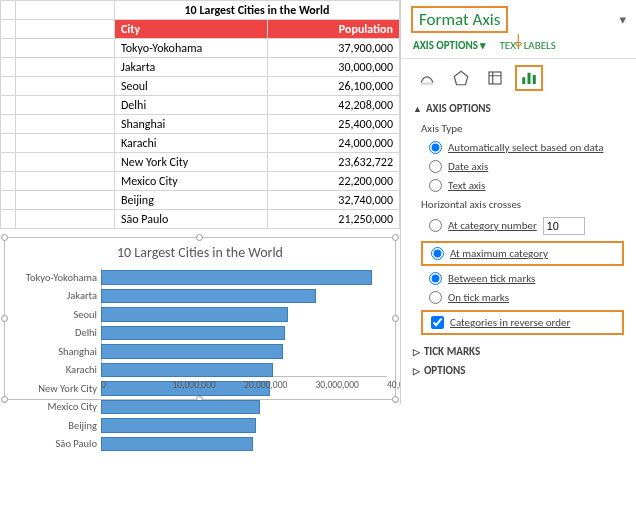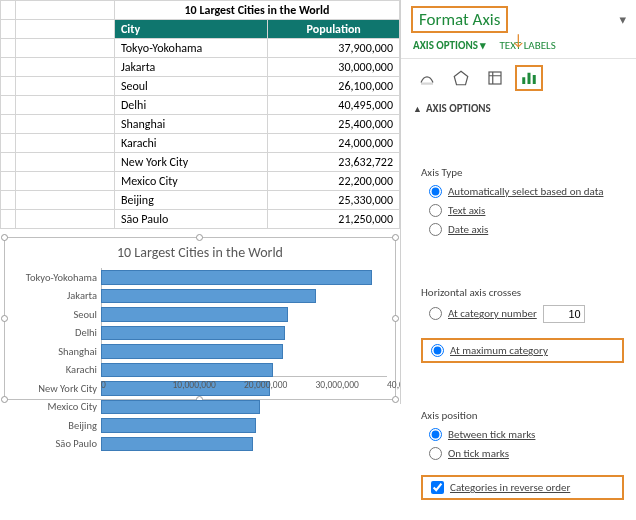--- a/index.html
+++ b/index.html
@@ -7,21 +7,21 @@
   .main { display: flex; width: 636px; height: 404px; }
   .left { width: 400px; display: flex; flex-direction: column; }
   .right { width: 236px; border-left: 1px solid #d0d0d0; background: #fff; padding: 0; position: relative; }
 
   
   .sheet { border-collapse: collapse; width: 100%; }
   .sheet td, .sheet th { border: 1px solid #d4d4d4; padding: 1px 6px; height: 19px; font-size: 12px; }
   .sheet .rowhead { width: 14px; background: #fff; }
   .sheet .blankcol { width: 90px; }
   .sheet .title-row td.title { font-weight: bold; text-align: center; background: #fff; }
-  .sheet .header td { background: #0f766e; color: #fff; font-weight: bold; }
+  .sheet .header td { background: #ef4444; color: #fff; font-weight: bold; }
   .sheet .city { width: 140px; }
   .sheet .pop { width: 120px; text-align: right; }
 
   
   .chart-wrap { margin: 8px 4px 4px 4px; border: 1px solid #bfbfbf; background: #fff; height: 258px; position: relative; }
   .chart-wrap .handle { position: absolute; width: 7px; height: 7px; background: #fff; border: 1px solid #999; border-radius: 50%; }
   .chart-wrap .h-tl { top:-4px; left:-4px;} .chart-wrap .h-tr{top:-4px;right:-4px;} .chart-wrap .h-bl{bottom:-4px;left:-4px;} .chart-wrap .h-br{bottom:-4px;right:-4px;}
   .chart-wrap .h-tm{top:-4px;left:calc(50% - 4px);} .chart-wrap .h-bm{bottom:-4px;left:calc(50% - 4px);} .chart-wrap .h-ml{top:calc(50% - 4px);left:-4px;} .chart-wrap .h-mr{top:calc(50% - 4px);right:-4px;}
   .chart-title { text-align: center; font-size: 14px; color: #595959; padding: 6px 0 4px; }
   .chart-plot { position: absolute; left: 6px; right: 8px; top: 30px; bottom: 22px; }
@@ -41,45 +41,45 @@
   .tabs { display:flex; gap:14px; padding:4px 12px 6px; border-bottom:1px solid #e2e2e2; }
   .tab { font-size: 11px; color:#1e8a3b; display:flex; align-items:center; gap:2px;}
   .tab.active { font-weight:bold; }
   .icons { display:flex; gap:6px; padding:6px 12px 8px; align-items:center; }
   .icon-btn { width:28px; height:26px; display:flex; align-items:center; justify-content:center; color:#5a5a5a; cursor:pointer; }
   .icon-btn.active { border:2px solid #e38b2f; color:#1e8a3b; }
   .icon-btn svg { width:18px; height:18px; }
   .section-head { padding:3px 12px; font-size:11px; font-weight:bold; color:#444; display:flex; align-items:center; gap:4px;}
   .section-head .caret { font-size:9px; }
   .section-body { padding:2px 12px 4px 20px; font-size:11px; color:#444; }
-  .grp-label { padding:2px 0 3px;margin-top:44px; }
+  .grp-label { padding:2px 0 3px; }
   .radio-row, .check-row { display:flex; align-items:center; gap:6px; padding:3px 0 3px 8px; line-height:1.2; }
   .radio-row input, .check-row input { margin:0; }
   .radio-row label, .check-row label { cursor:pointer;text-decoration:underline; }
-  .num-input { width:42px; height:18px; border:1px solid #bbb; font-size:11px; text-align:right; padding:0 3px; margin-left:10px;}
-  .hl { border:2px solid #e38b2f; padding:1px 3px; margin:12px 0; }
+  .num-input { width:42px; height:18px; border:1px solid #bbb; font-size:11px; padding:0 3px; margin-left:10px;}
+  .hl { border:2px solid #e38b2f; padding:1px 3px; margin:3px 0; }
   u.access { text-decoration: underline; }
 </style>
 </head>
 <body>
 
 <div class="main">
   <div class="left">
     <table class="sheet">
       <tbody>
           <tr class="title-row">
             <td class="rowhead"></td>
             <td class="blankcol"></td>
             <td class="title" colspan="2">10 Largest Cities in the World</td>
           </tr>
       <tr class="header">
             <td class="rowhead" style="background:#fff"></td>
             <td class="blankcol" style="background:#fff"></td>
             <td class="city">City</td>
-            <td class="pop" style="text-align:center">Population</td>
+            <td class="pop" style="text-align:right">Population</td>
           </tr>
       </tbody>
         <tbody id="table-rows">
           <tr>
             <td class="rowhead"></td>
             <td class="blankcol"></td>
             <td class="city">Tokyo-Yokohama</td>
             <td class="pop">37,900,000</td>
           </tr>
           <tr>
@@ -91,21 +91,21 @@
           <tr>
             <td class="rowhead"></td>
             <td class="blankcol"></td>
             <td class="city">Seoul</td>
             <td class="pop">26,100,000</td>
           </tr>
           <tr>
             <td class="rowhead"></td>
             <td class="blankcol"></td>
             <td class="city">Delhi</td>
-            <td class="pop">40,495,000</td>
+            <td class="pop">42,208,000</td>
           </tr>
           <tr>
             <td class="rowhead"></td>
             <td class="blankcol"></td>
             <td class="city">Shanghai</td>
             <td class="pop">25,400,000</td>
           </tr>
           <tr>
             <td class="rowhead"></td>
             <td class="blankcol"></td>
@@ -121,21 +121,21 @@
           <tr>
             <td class="rowhead"></td>
             <td class="blankcol"></td>
             <td class="city">Mexico City</td>
             <td class="pop">22,200,000</td>
           </tr>
           <tr>
             <td class="rowhead"></td>
             <td class="blankcol"></td>
             <td class="city">Beijing</td>
-            <td class="pop">25,330,000</td>
+            <td class="pop">32,740,000</td>
           </tr>
           <tr>
             <td class="rowhead"></td>
             <td class="blankcol"></td>
             <td class="city">São Paulo</td>
             <td class="pop">21,250,000</td>
           </tr>
         </tbody>
     </table>
 
@@ -267,41 +267,40 @@
         <span>AXIS OPTIONS</span>
       </div>
     <div class="section-body">
       <div class="grp-label">Axis Type</div>
       <div class="radio-row">
           <input type="radio" name="atype" checked="" style="">
           <label>Automatically select based on data</label>
         </div>
       <div class="radio-row">
           <input type="radio" name="atype" style="">
+          <label><u class="access">D</u>ate axis</label>
+        </div>
+      <div class="radio-row">
+          <input type="radio" name="atype" style="">
           <label><u class="access">T</u>ext axis</label>
-        </div>
-      <div class="radio-row">
-          <input type="radio" name="atype" style="">
-          <label><u class="access">D</u>ate axis</label>
         </div>
 
       <div class="grp-label">Horizontal axis crosses</div>
       <div class="radio-row">
           <input type="radio" name="hcross" style="">
           <label>At cat<u class="access">e</u>gory number</label>
           <input class="num-input" value="10" style="">
         </div>
       <div class="hl">
           <div class="radio-row" style="padding-left:5px">
             <input type="radio" name="hcross" checked="" style="">
             <label>At maximum cate<u class="access">g</u>ory</label>
           </div>
         </div>
 
-      <div class="grp-label">Axis position</div>
       <div class="radio-row">
           <input type="radio" name="apos" checked="" style="">
           <label>Between tick marks</label>
         </div>
       <div class="radio-row">
           <input type="radio" name="apos" style="">
           <label>On tic<u class="access">k</u> marks</label>
         </div>
       <div class="hl">
           <div class="check-row" style="padding-left:5px">

